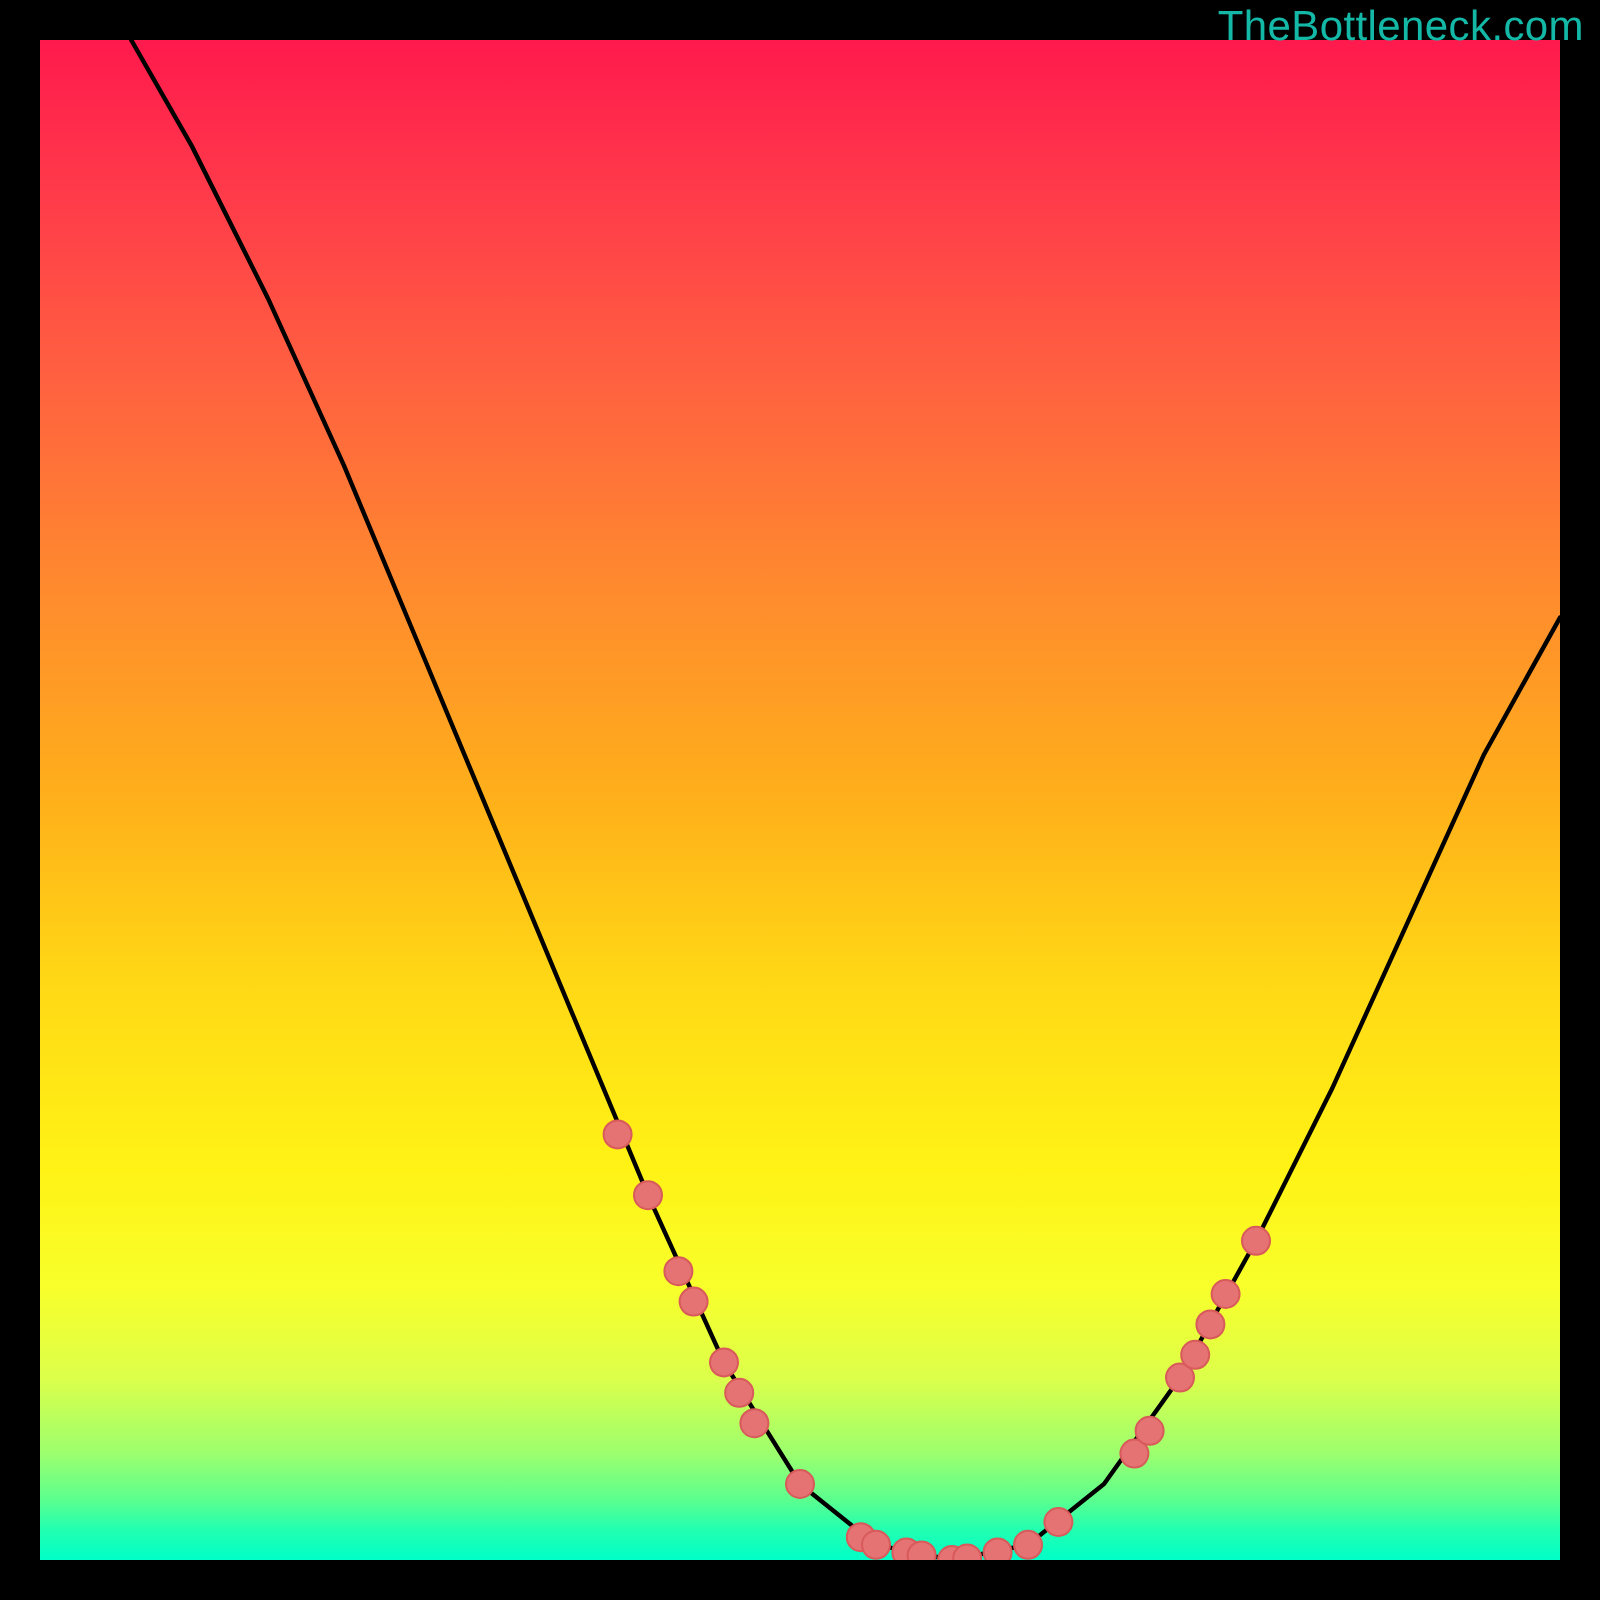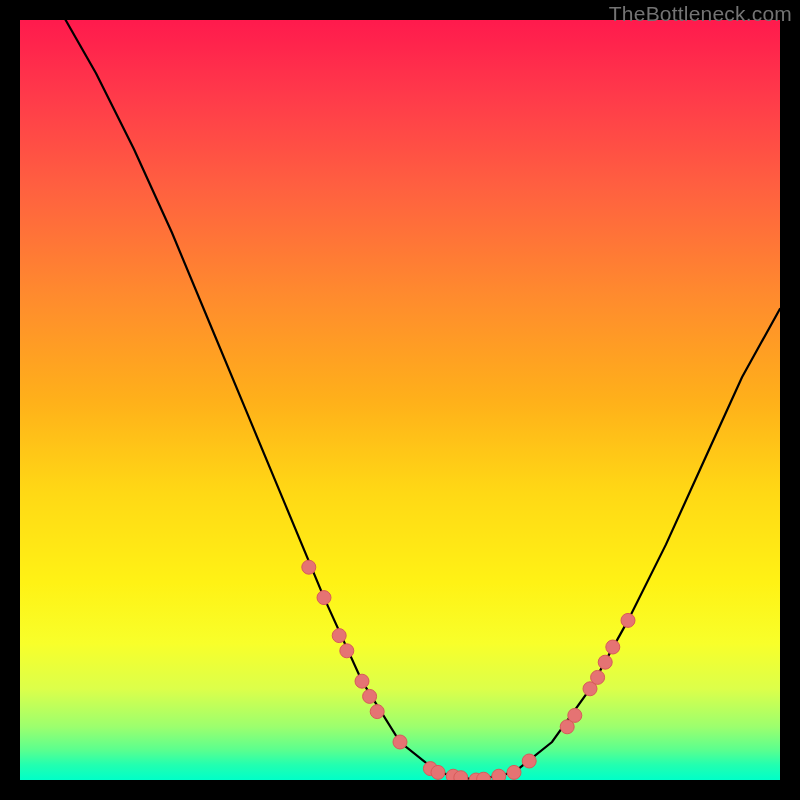--- a/index.html
+++ b/index.html
@@ -47,21 +47,21 @@
       #22ffb0 98%,
       #00ffc8 100%
     );
   }
   .watermark {
     position: absolute;
     top: 2px;
     right: 8px;
     font-family: Arial, Helvetica, sans-serif;
     font-size: 21px;
-    color: #737373;
+    color: #14b8a6;
     letter-spacing: 0.2px;
   }
   svg.curve {
     position: absolute;
     left: 0;
     top: 0;
     width: 760px;
     height: 760px;
   }
 </style>

